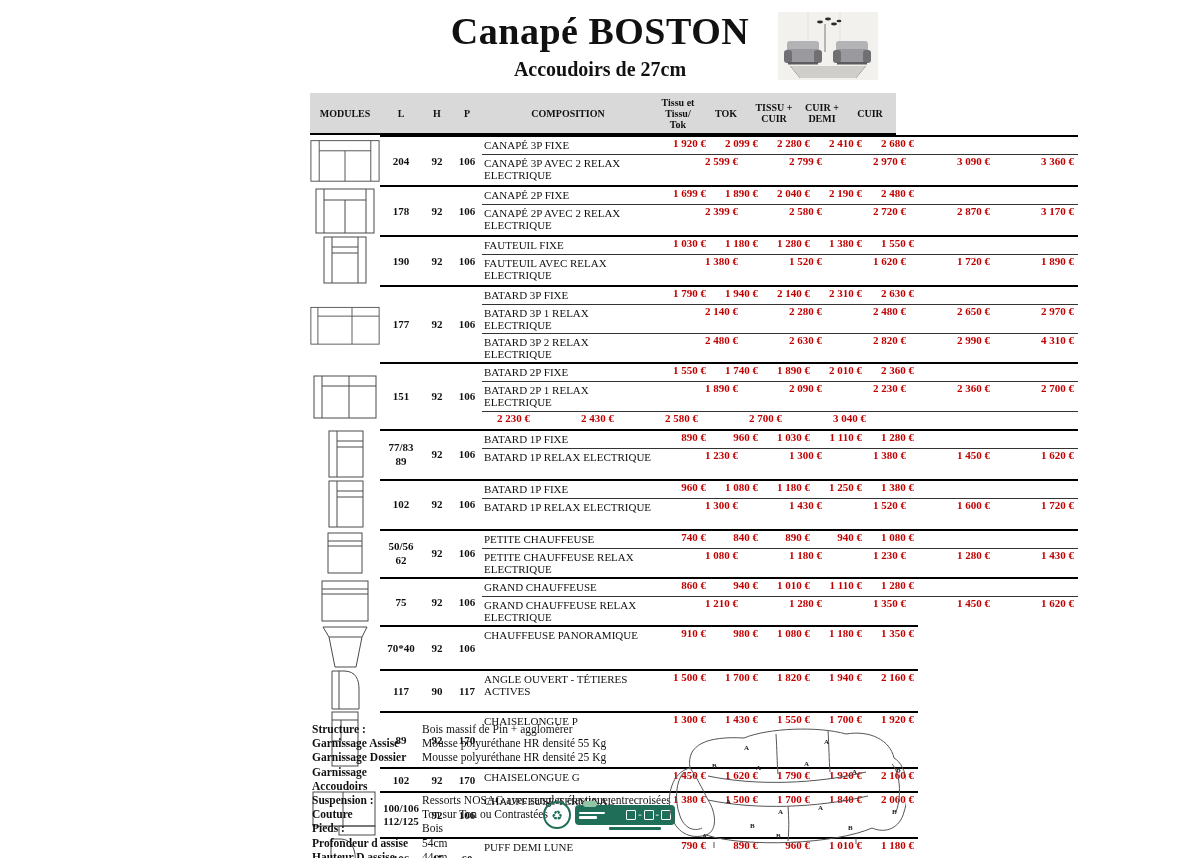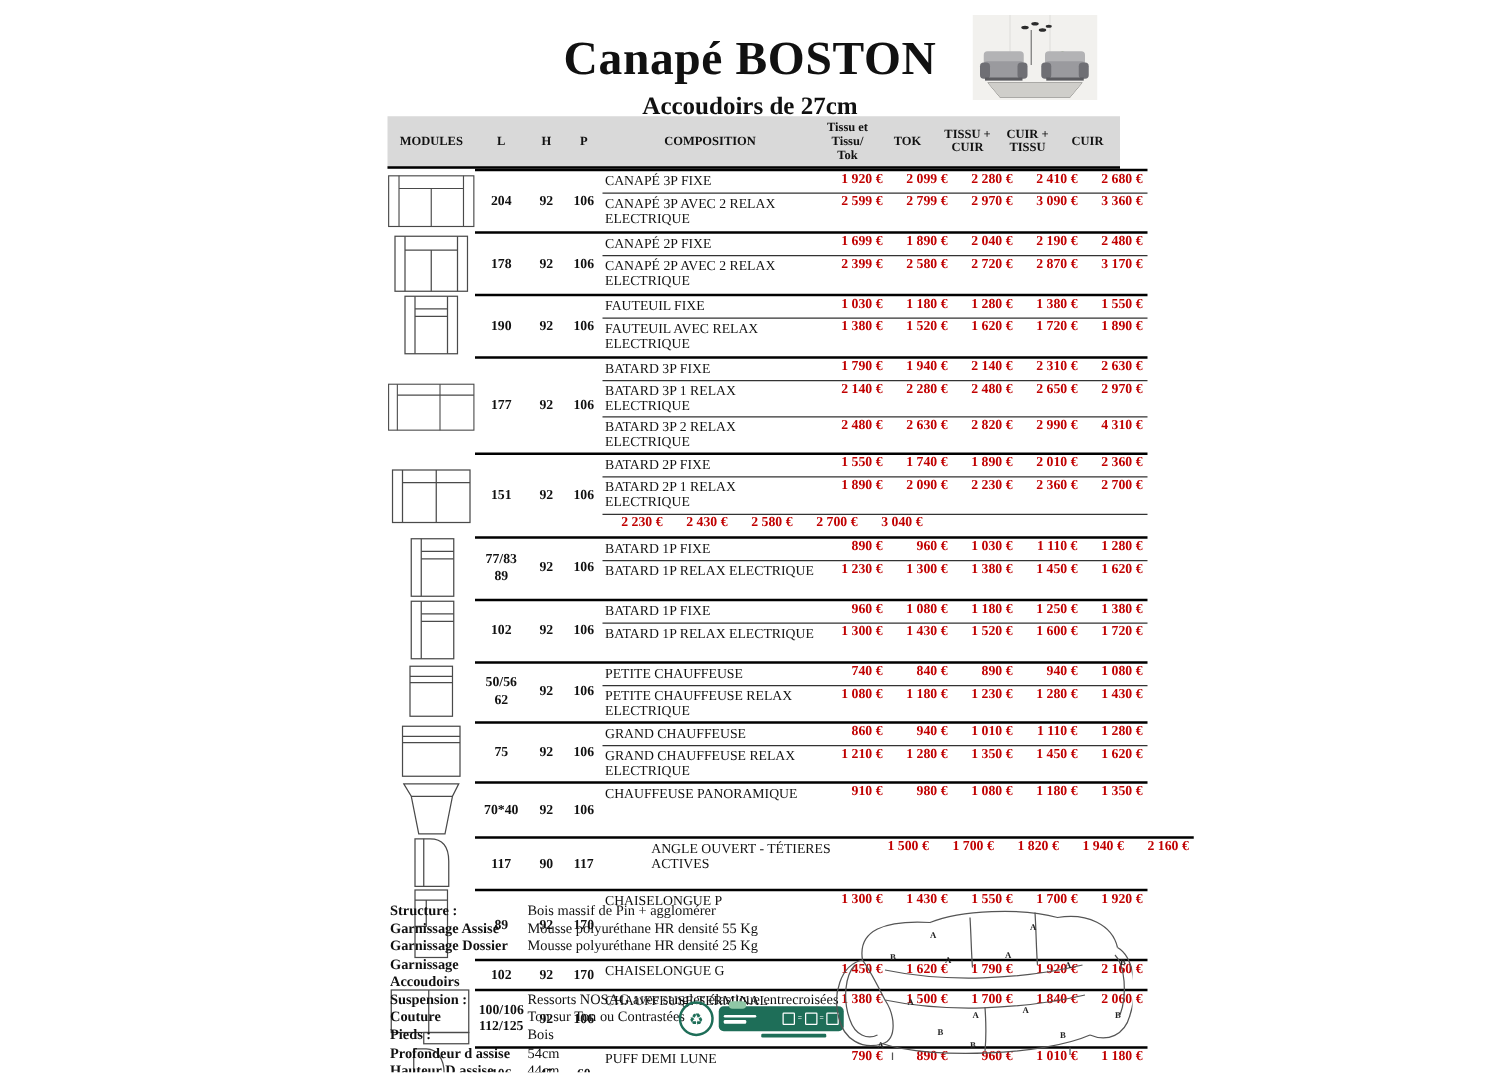--- a/index.html
+++ b/index.html
@@ -1,20 +1,20 @@
 <!DOCTYPE html>
 <html><head>
 <meta charset="utf-8">
 <style>
   html,body{margin:0;padding:0;background:#fff;}
   body{font-family:"Liberation Serif", serif; color:#111;}
   .page{position:relative;width:1200px;height:858px;background:#fff;overflow:hidden;}
 
   
-  .title-wrap{position:absolute;left:300px;top:28px;width:600px;text-align:center;}
+  .title-wrap{position:absolute;left:300px;top:12px;width:600px;text-align:center;}
   .doc-title{font-size:38px;font-weight:bold;letter-spacing:.5px;line-height:1.05;}
   .doc-subtitle{font-size:20px;font-weight:bold;margin-top:6px;}
   .photo{position:absolute;left:778px;top:12px;width:100px;height:68px;}
 
   
   .price-table{position:absolute;left:310px;top:93px;width:586px;font-size:11px;}
   .thead{display:flex;background:#d9d9d9;border-bottom:2px solid #000;align-items:center;min-height:40px;font-weight:bold;font-size:10px;text-align:center;}
   .thead .hc{display:flex;align-items:center;justify-content:center;white-space:pre-line;line-height:1.1;}
   .c-mod{width:70px;flex:none;}
   .c-l{width:42px;flex:none;}
@@ -23,21 +23,21 @@
   .c-comp{width:172px;flex:none;}
   .c-price{width:48px;flex:none;}
 
   .section{display:flex;}
   .icon-cell{width:70px;flex:none;display:flex;align-items:center;justify-content:center;}
   .sec-body{flex:1;display:flex;border-top:2px solid #000;}
   .lhp{display:flex;flex-direction:column;justify-content:center;align-items:center;font-weight:bold;white-space:pre-line;text-align:center;line-height:1.5;}
   .lhp.multi{justify-content:space-around;line-height:1.2;padding:2px 0;}
   .rowsblk{flex:1;display:flex;flex-direction:column;}
   .trow{display:flex;align-items:flex-start;min-height:17px;}
-  .trow + .trow{border-top:1px solid #333;}
+  .trow + .trow{border-top:1px solid #333;gap:32px;}
   .comp{width:172px;flex:none;line-height:1.1;padding:2px 2px 2px 2px;}
   .price{width:48px;flex:none;text-align:right;padding-right:4px;color:#c00000;font-weight:bold;white-space:nowrap;}
 
   
   .specs{position:absolute;left:312px;top:722px;width:370px;font-size:11.5px;}
   .spec-row{display:flex;line-height:14.2px;}
   .spec-label{width:110px;flex:none;font-weight:bold;}
   .spec-value{flex:1;}
 
   
@@ -102,21 +102,21 @@
       <div class="hc c-h">H</div>
       <div class="hc c-p">P</div>
       <div class="hc c-comp">COMPOSITION</div>
       <div class="hc c-price">Tissu et
 Tissu/
 Tok</div>
       <div class="hc c-price">TOK</div>
       <div class="hc c-price">TISSU +
 CUIR</div>
       <div class="hc c-price">CUIR +
-TISSU</div>
+DEMI</div>
       <div class="hc c-price">CUIR</div>
     </div>
     <div id="table-body">
         <div class="section">
           <div class="icon-cell">
             <svg width="76" height="50" viewBox="0 0 76 50">
               <g stroke="#4a4a4a" fill="none" stroke-width="1">
                 <rect x="1" y="4" width="74" height="44"></rect>
                 <line x1="10" y1="4" x2="10" y2="48"></line>
                 <line x1="66" y1="4" x2="66" y2="48"></line>
@@ -478,21 +478,21 @@
                 <path d="M3,2 H15 C27,2 30,11 30,20 V40 H3 Z"></path>
                 <line x1="10" y1="2" x2="10" y2="40"></line>
               </g>
             </svg>
           </div>
           <div class="sec-body">
             <div class="lhp c-l">117</div>
             <div class="lhp c-h">90</div>
             <div class="lhp c-p">117</div>
             <div class="rowsblk">
-              <div class="trow" style="min-height: 36px; margin-left: 37px;">
+              <div class="trow" style="min-height: 36px;">
                 <div class="comp">ANGLE OUVERT - TÉTIERES ACTIVES</div>
                 <div class="price">1 500 €</div>
                 <div class="price">1 700 €</div>
                 <div class="price">1 820 €</div>
                 <div class="price">1 940 €</div>
                 <div class="price">2 160 €</div>
               </div>
             </div>
           </div>
         </div>

